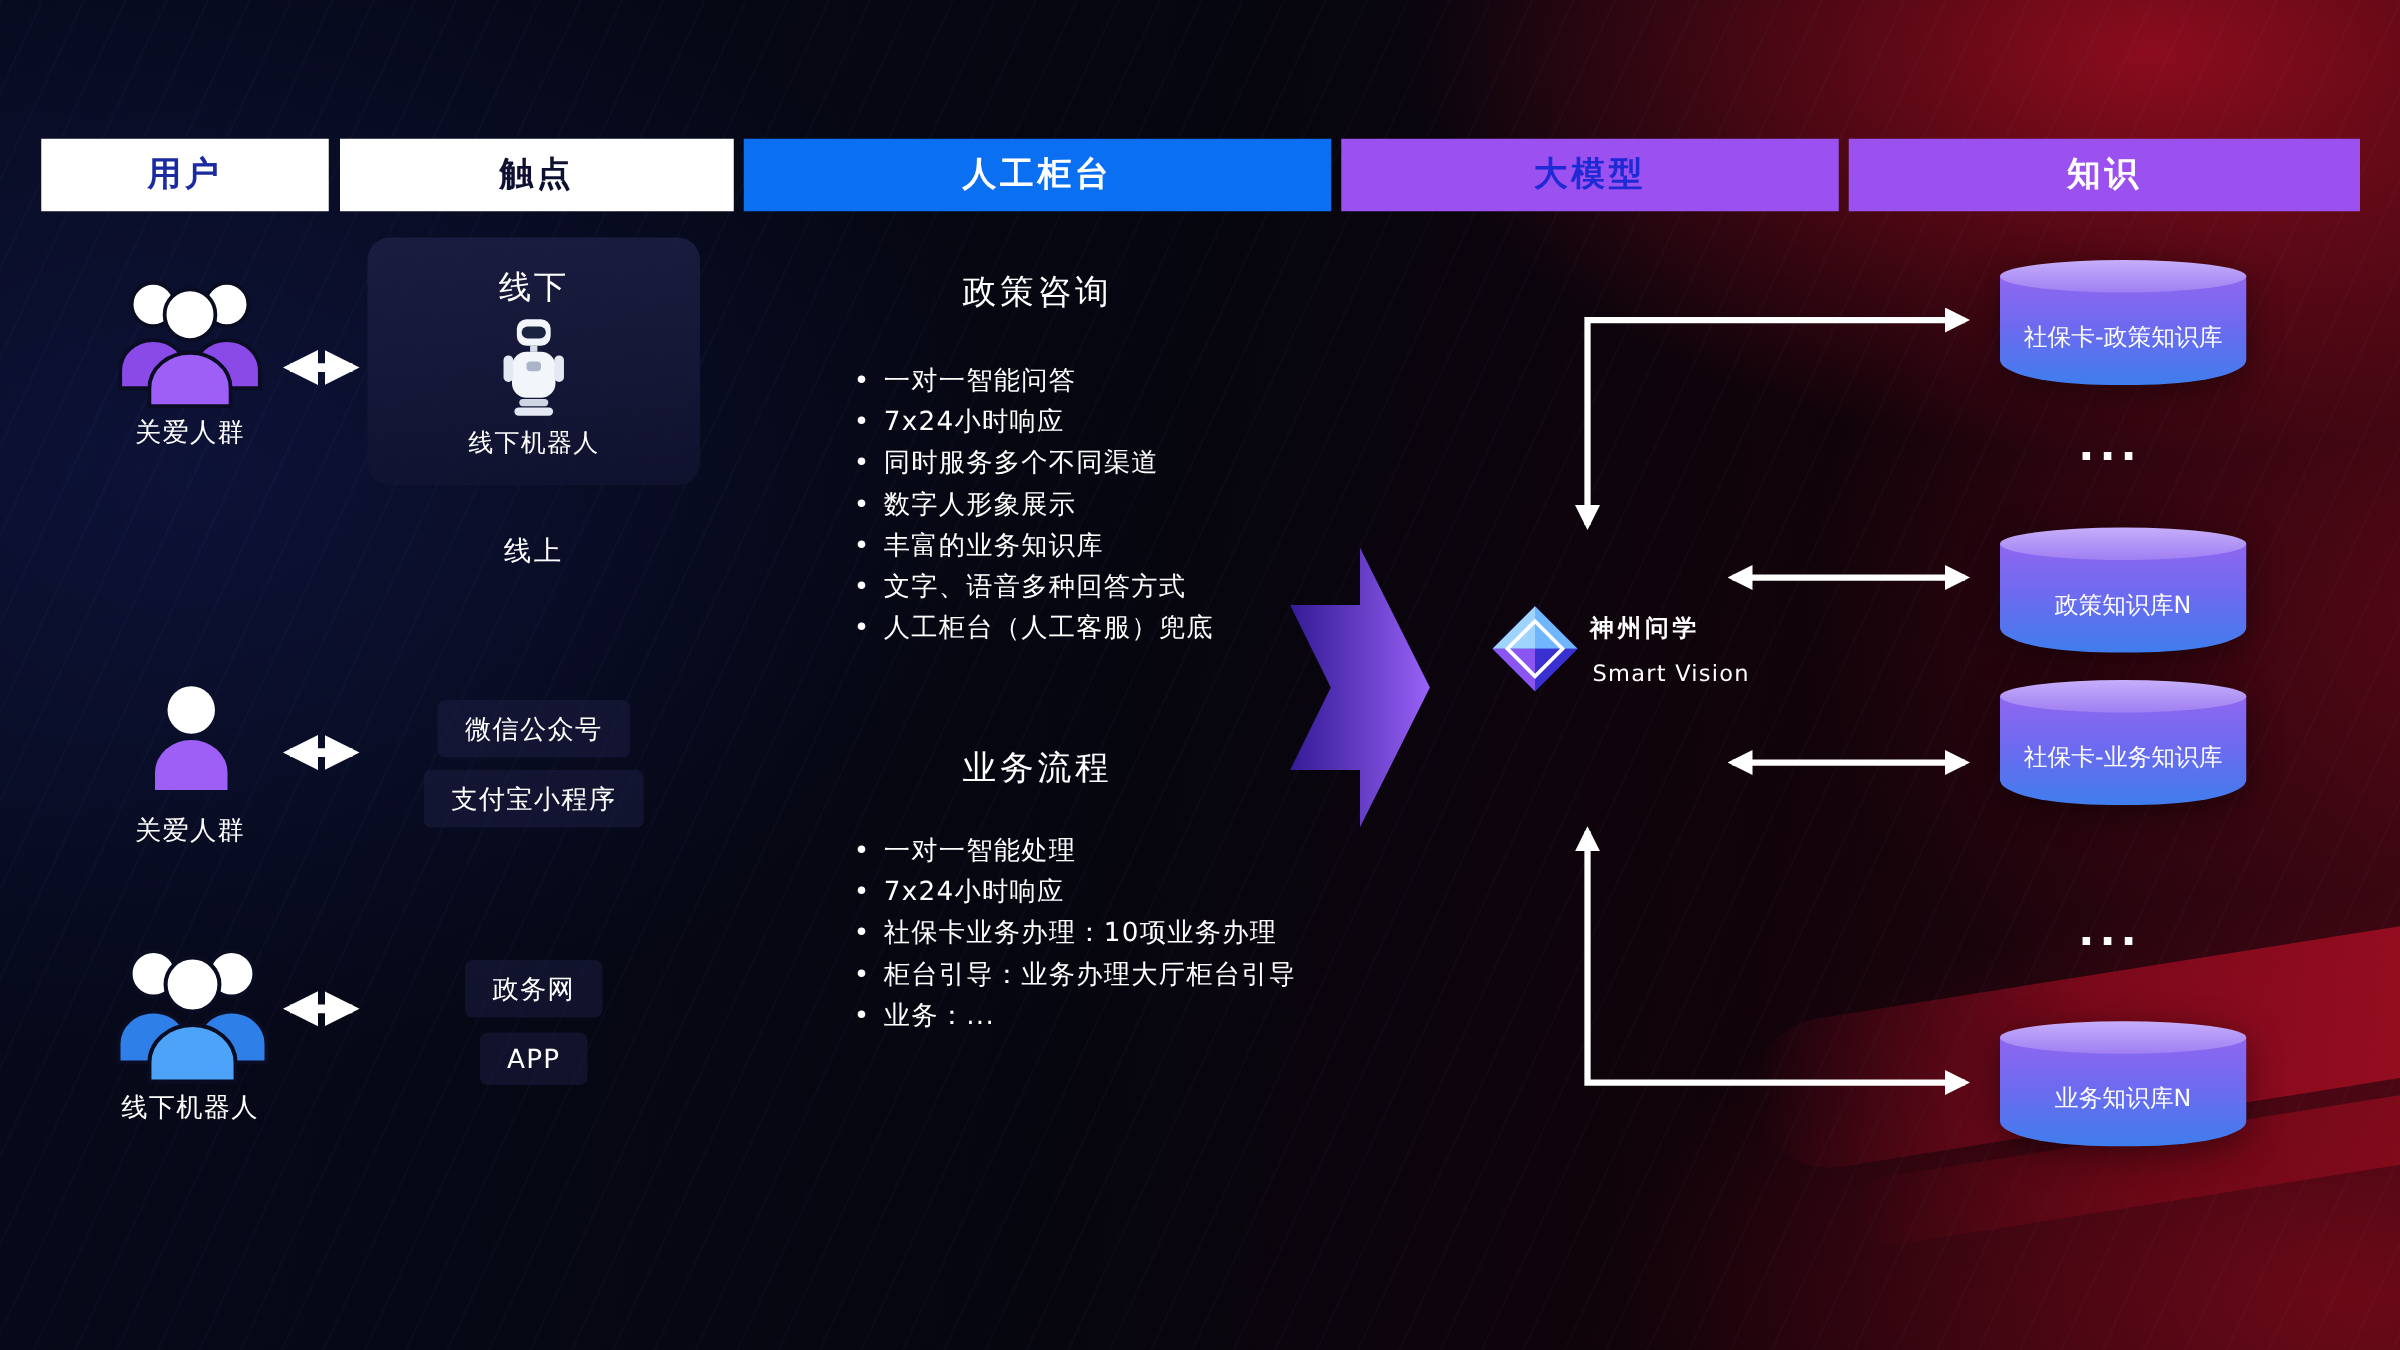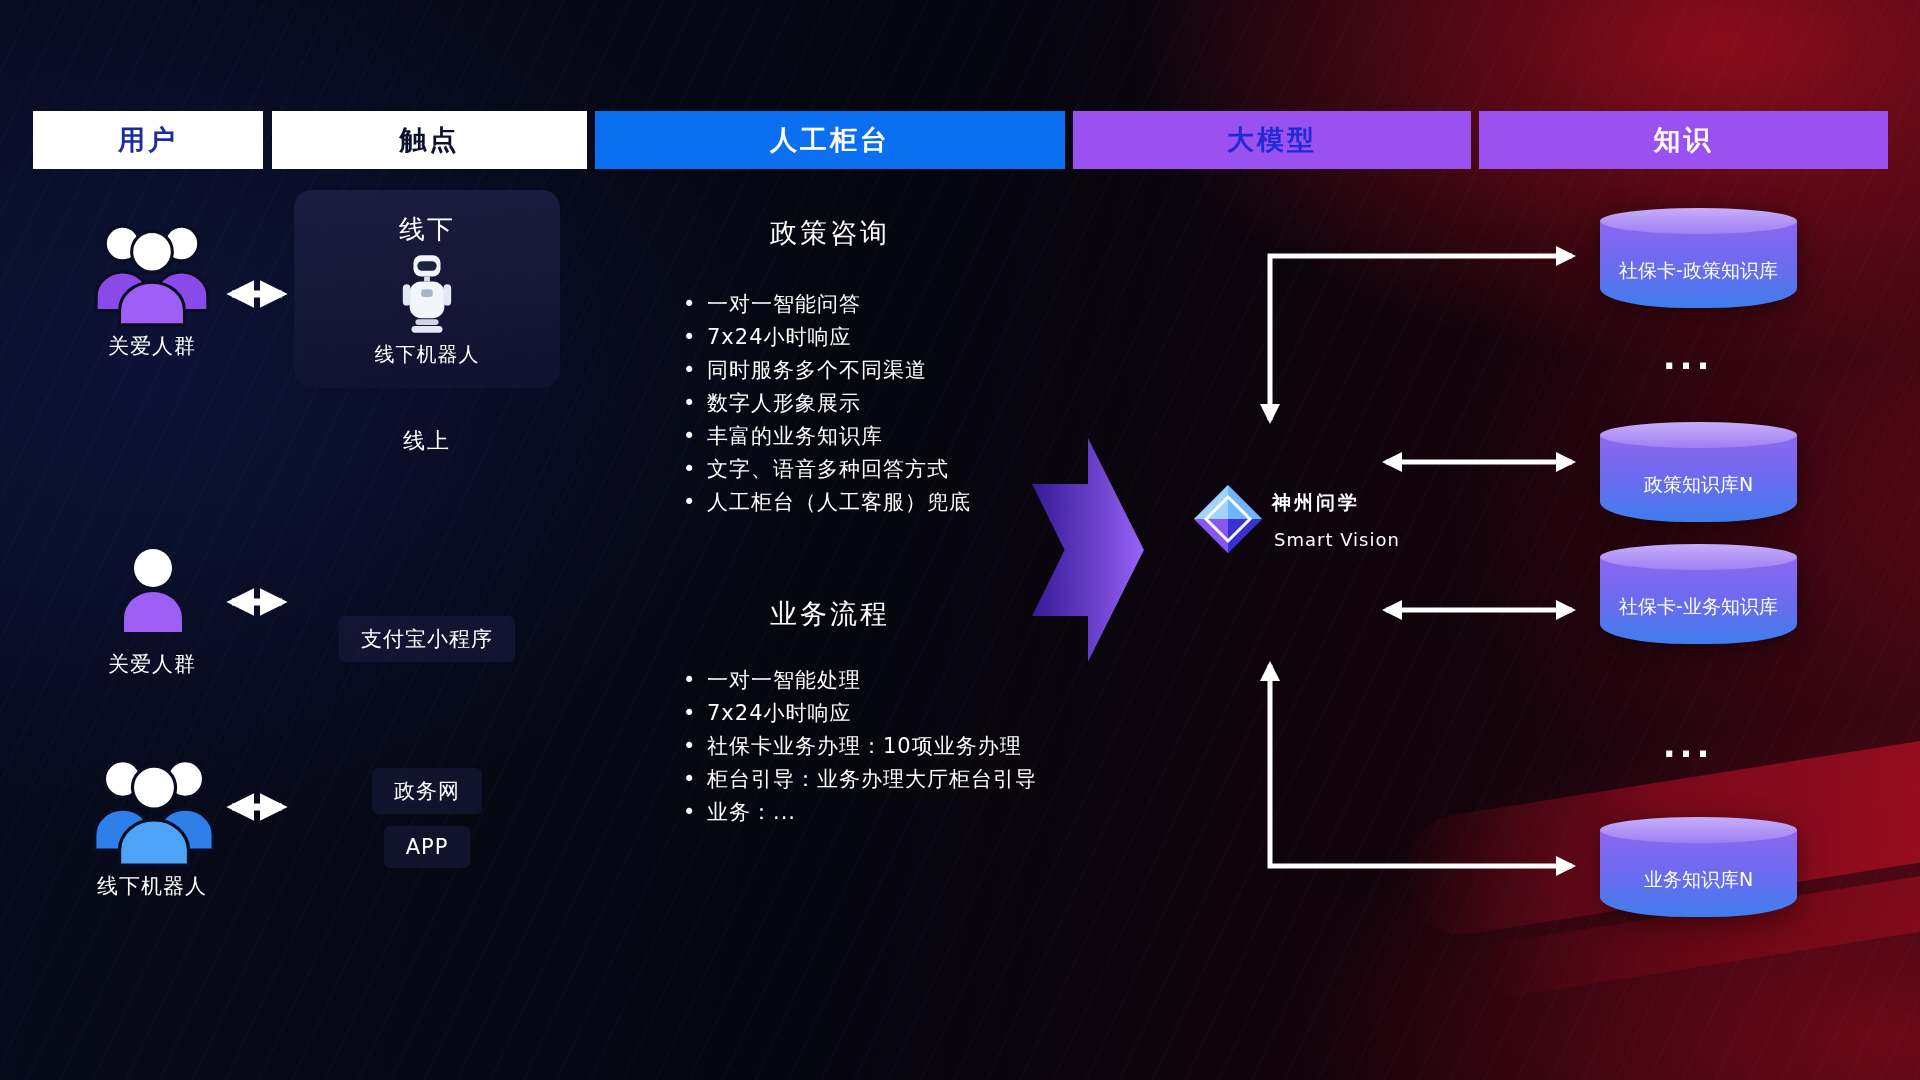--- a/index.html
+++ b/index.html
@@ -118,20 +118,23 @@
       <rect x="5" y="32" width="8" height="22" rx="4" fill="#e3e8f2"></rect>
       <rect x="47" y="32" width="8" height="22" rx="4" fill="#e3e8f2"></rect>
       <rect x="18" y="68" width="24" height="6" rx="3" fill="#cfd6e4"></rect>
       <rect x="14" y="75" width="32" height="7" rx="3.5" fill="#e3e8f2"></rect>
     </svg>
     <div class="robot-caption">线下机器人</div>
   </div>
 
   <div class="online-label">线上</div>
 
+  <div class="chip-row" style="top:560px;">
+      <span class="chip">微信公众号</span>
+    </div>
   <div class="chip-row" style="top:616px;">
       <span class="chip">支付宝小程序</span>
     </div>
   <div class="chip-row" style="top:768px;">
       <span class="chip">政务网</span>
     </div>
   <div class="chip-row" style="top:826px;">
       <span class="chip">APP</span>
     </div>
 

